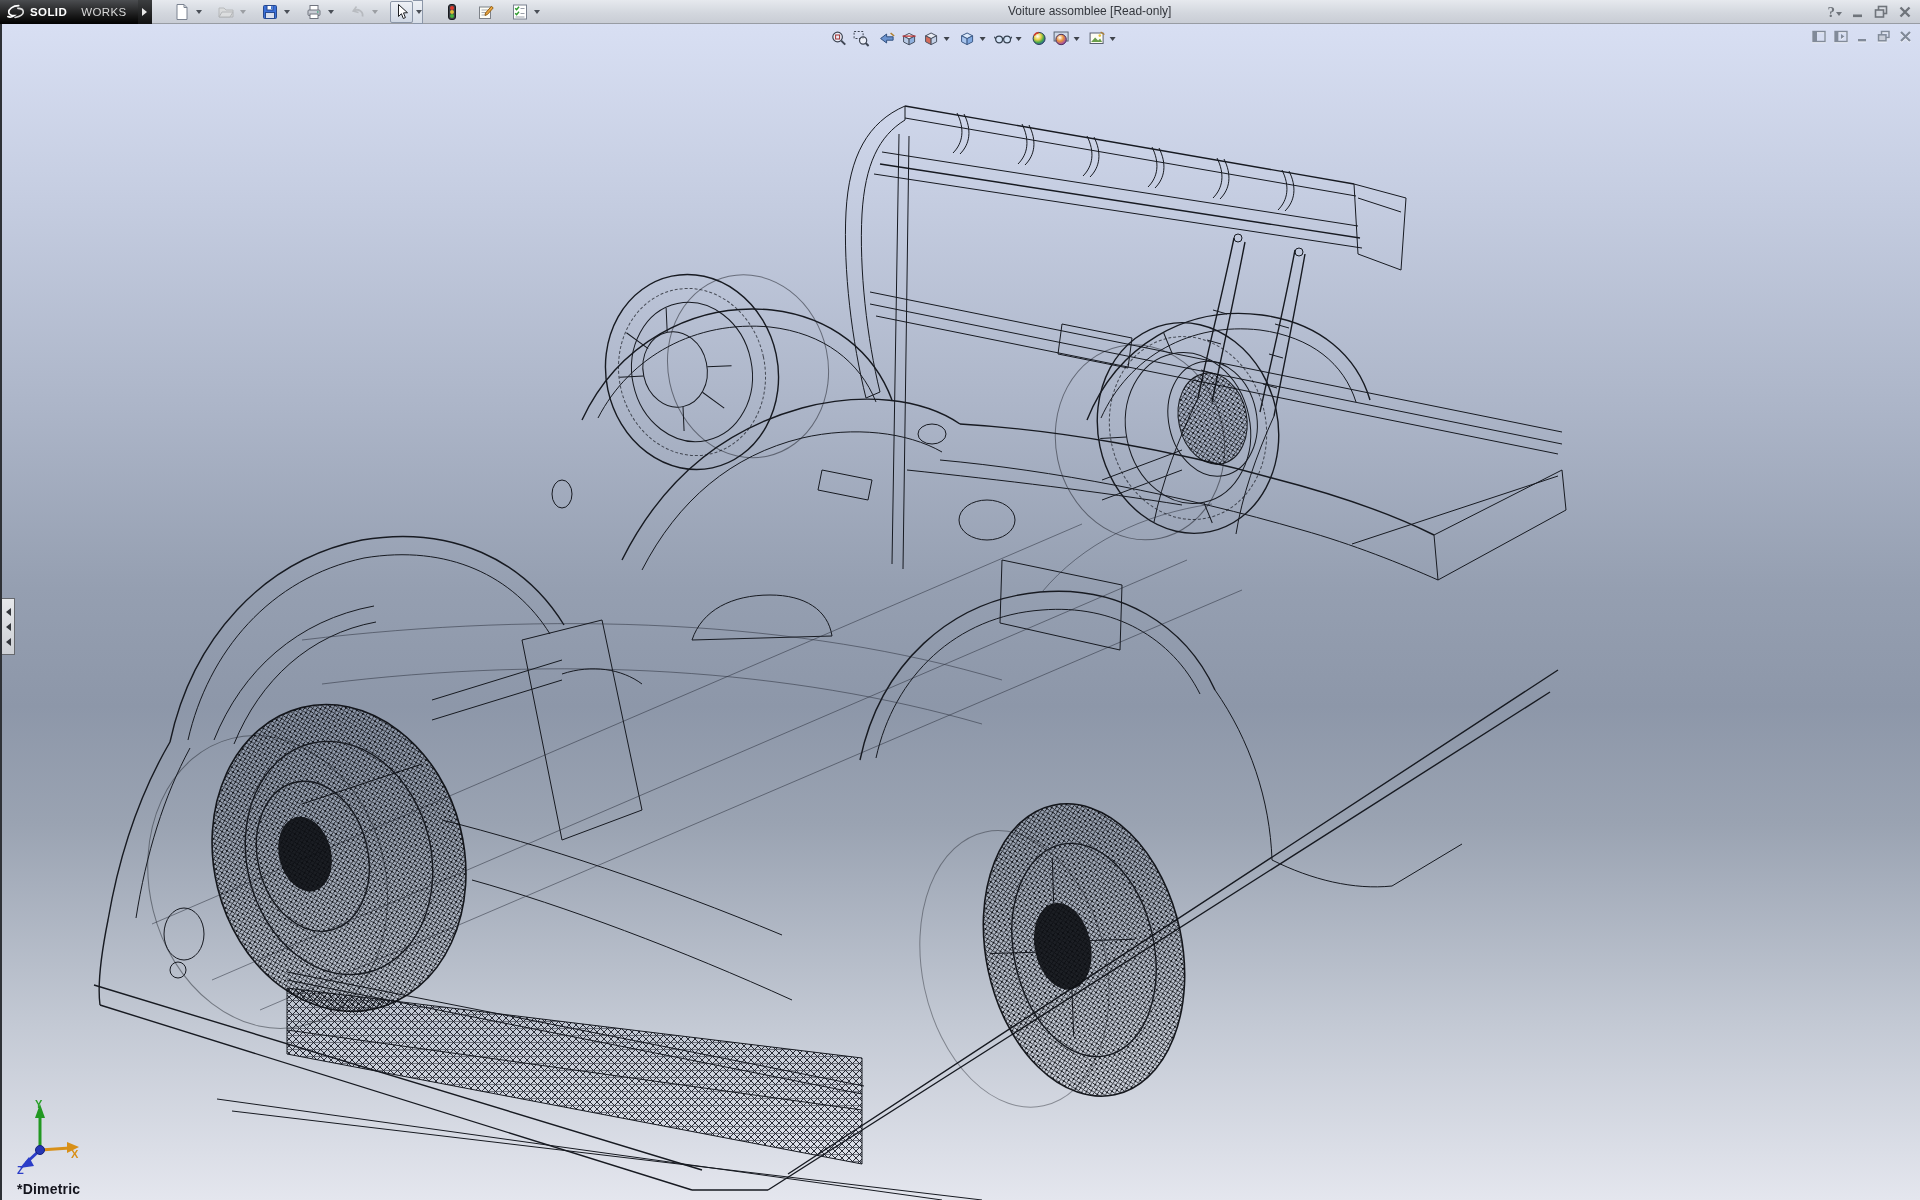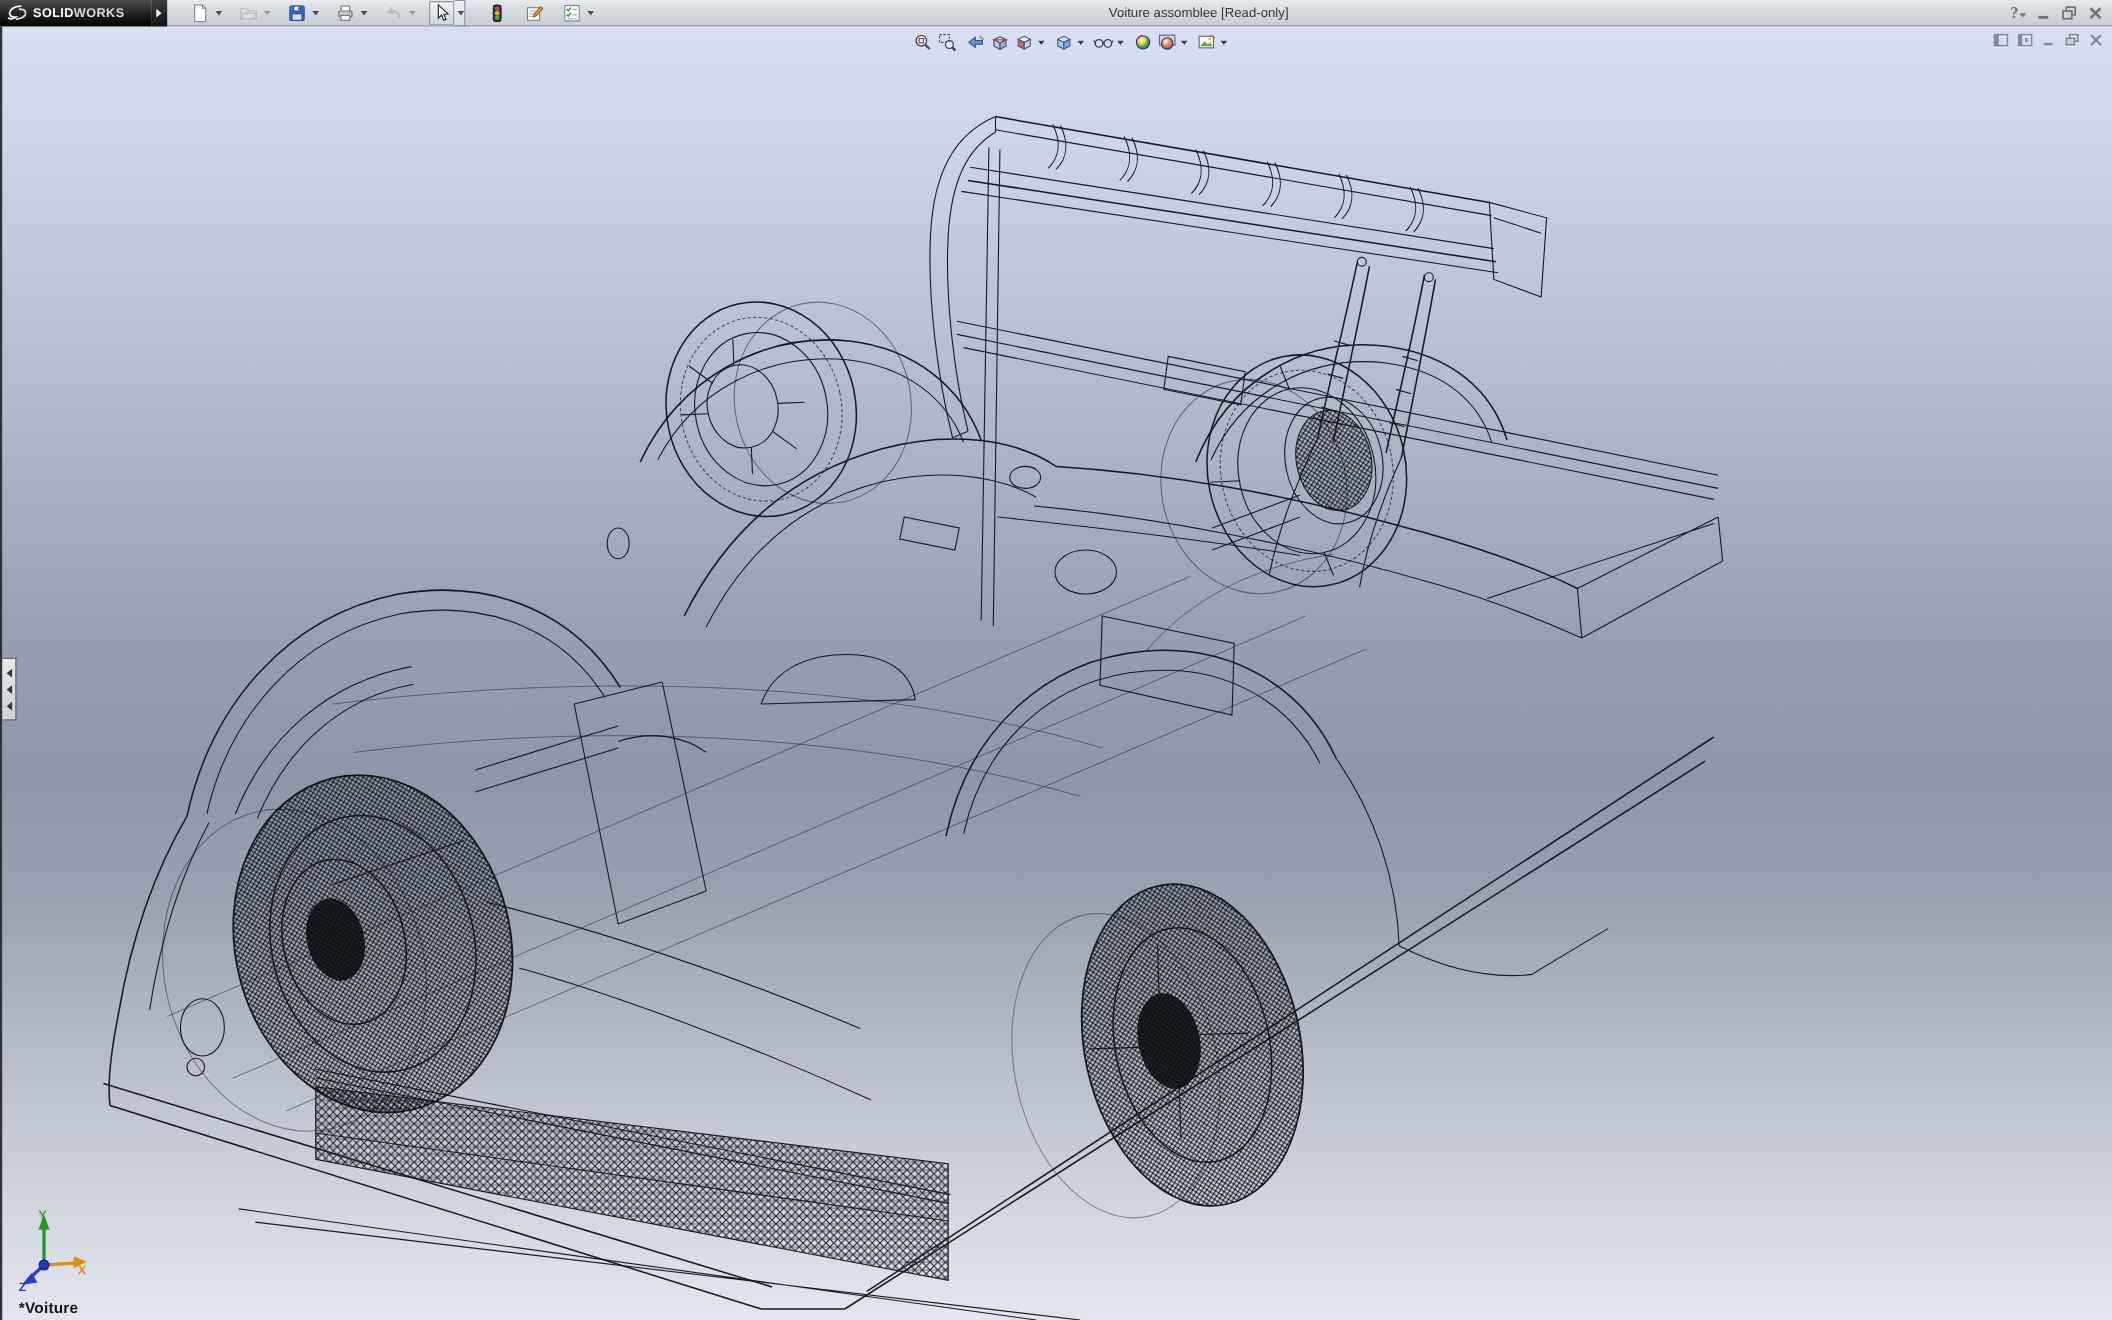--- a/index.html
+++ b/index.html
@@ -11,21 +11,21 @@
     background:linear-gradient(#e6e9ee,#d2d6dd 60%,#c9cdd5);
     border-bottom:1px solid #989ca3;
     display:flex; align-items:center; z-index:30;
   }
   .logo-block {
     width:138px; height:24px; background:linear-gradient(#4b4d50,#151515 70%,#000);
     display:flex; align-items:center; padding-left:6px; gap:4px; flex:0 0 auto;
   }
   .logo-text { color:#fff; font-size:11.5px; letter-spacing:.4px; white-space:nowrap; }
   .logo-text .solid { font-weight:700; color:#ffffff; }
-  .logo-text .works { font-weight:700; color:#d8d8d8; }
+  .logo-text .works { font-weight:400; color:#d8d8d8;margin-left:14px; }
   .logo-expand {
     width:14px; height:24px; background:linear-gradient(#3c3e40,#111);
     display:flex; align-items:center; justify-content:center; cursor:pointer; flex:0 0 auto;
   }
   .tri-right { width:0; height:0; border:4px solid transparent; border-left:5px solid #e8e8e8; margin-left:3px; }
 
   .main-tools { display:flex; align-items:center; margin-left:18px; gap:0; }
   .tgroup { display:flex; align-items:center; margin-right:11px; }
   .tbtn { width:23px; height:22px; display:flex; align-items:center; justify-content:center; border:1px solid transparent; border-radius:2px; }
   .caret { width:0; height:0; border:3px solid transparent; border-top:4px solid #4a4f57; margin:5px 0 0 2px; }
@@ -513,14 +513,14 @@
     <polygon points="19,20 29,20 24,6" fill="#229822"></polygon>
     <line x1="24" y1="52" x2="54" y2="50" stroke="#d89018" stroke-width="3"></line>
     <polygon points="51,44 51,55 63,49" fill="#d89018"></polygon>
     <text x="55" y="60" font-size="11" font-weight="700" fill="#d89018">X</text>
     <line x1="24" y1="52" x2="10" y2="65" stroke="#2b3dc8" stroke-width="3"></line>
     <polygon points="13,59 18,68 4,70 " fill="#2b3dc8"></polygon>
     <circle cx="24" cy="52" r="4.5" fill="#2636b4" stroke="#14207a"></circle>
     <text x="1" y="76" font-size="11" font-weight="700" fill="#2b3dc8">Z</text>
   </svg>
 
-  <div class="view-label">*Voiture</div>
+  <div class="view-label">*Dimetric</div>
 </div>
 
 </body></html>

